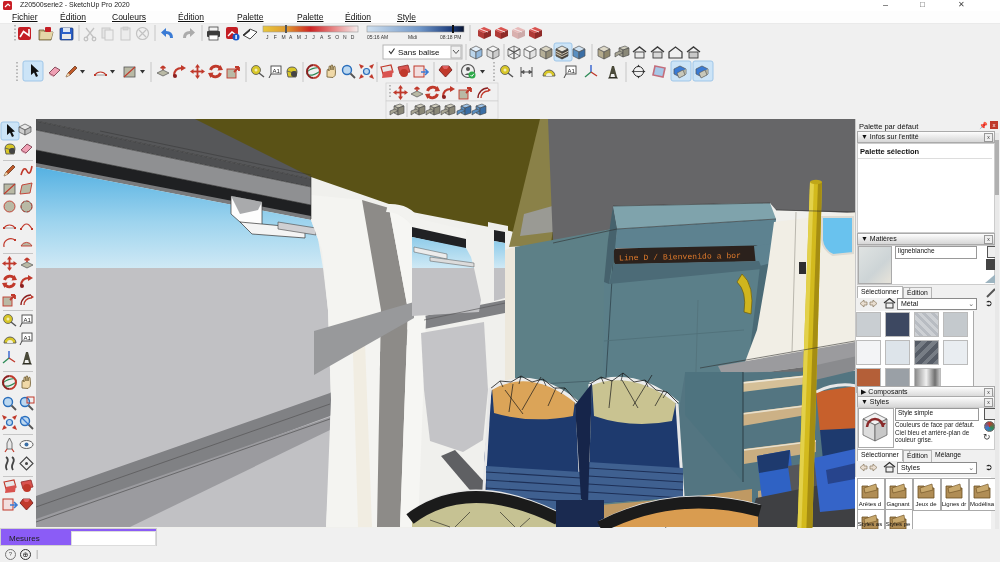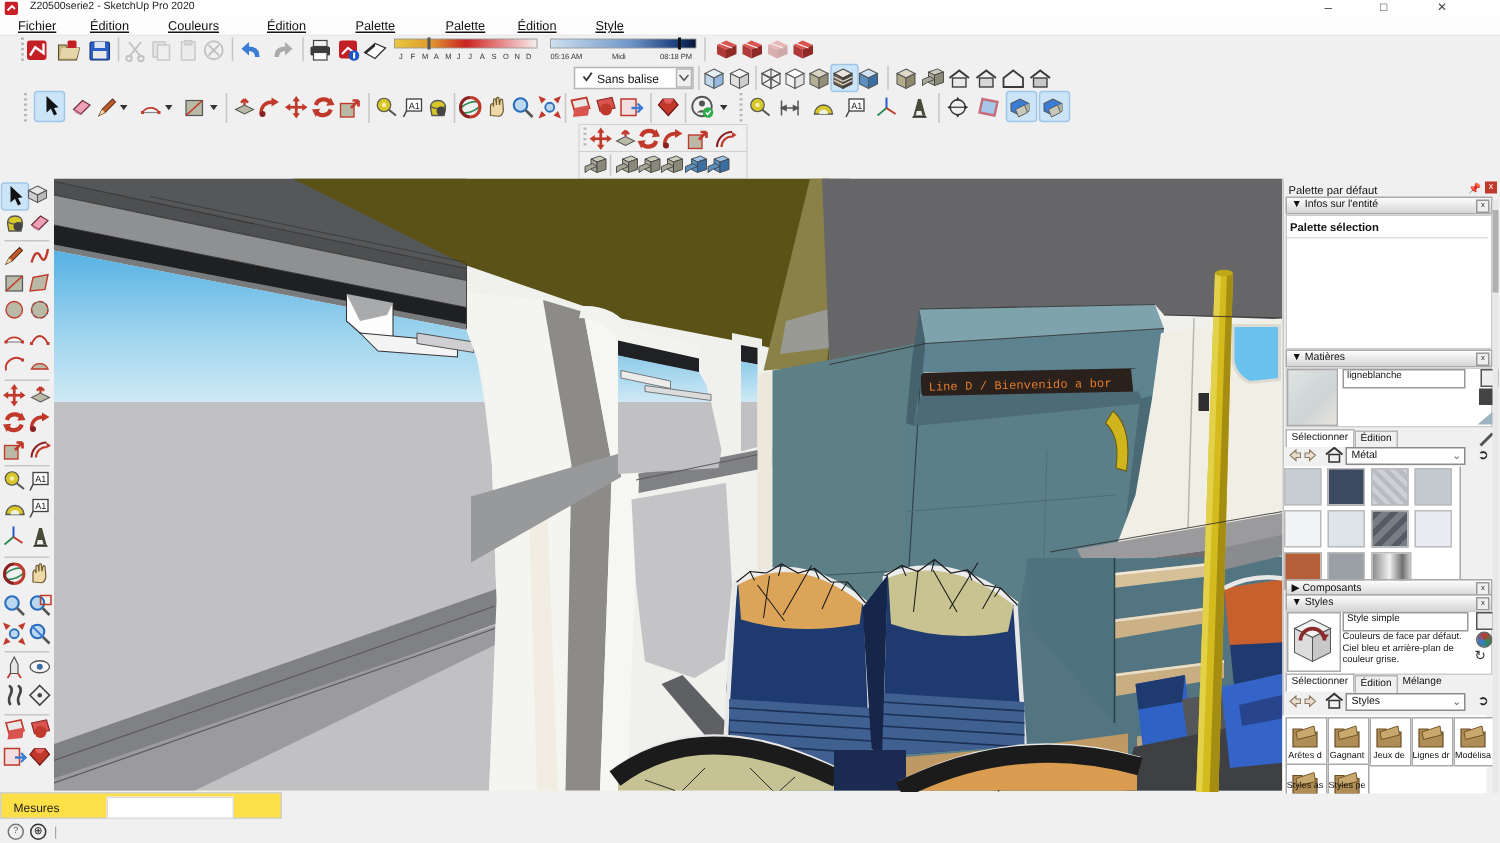--- a/index.html
+++ b/index.html
@@ -3,21 +3,21 @@
 <meta charset="utf-8">
 <style>
 html,body{margin:0;padding:0;}
 body{width:1000px;height:562px;overflow:hidden;font-family:"Liberation Sans",sans-serif;background:#f0f0f0;position:relative;}
 .abs{position:absolute;}
 #titlebar{left:0;top:0;width:1000px;height:11px;background:#ffffff;font-size:7px;color:#222;}
 #menubar{left:0;top:11px;width:1000px;height:12px;background:#fdfdfd;font-size:8.5px;color:#111;border-bottom:1px solid #eaeaea;}
 .menuitem{position:absolute;top:1px;text-decoration:underline;}
 #tb{left:0;top:24px;width:1000px;height:95px;background:#f0f0f0;}
 #statusbar{left:0;top:546px;width:1000px;height:16px;background:#f0f0f0;font-size:8.5px;color:#333;}
-#mesures{left:0;top:528px;width:188px;height:18px;background:#fde047;border:1px solid #d0d0d0;box-sizing:border-box;font-size:8px;color:#222;}
+#mesures{left:0;top:528px;width:157px;height:18px;background:#8b5cf6;border:1px solid #d0d0d0;box-sizing:border-box;font-size:8px;color:#222;}
 .swatch{position:absolute;width:25px;height:25px;border:1px solid #bbb;box-sizing:border-box;}
 .tab{position:absolute;height:10px;background:#f0f0f0;border:1px solid #b5b5b5;border-bottom:none;font-size:6.8px;padding:1px 3px 0 3px;color:#111;}
 .combo{position:absolute;background:#fff;border:1px solid #8a8a8a;box-sizing:border-box;}
 svg{display:block;}
 </style>
 </head>
 <body>
 
 <div class="abs" id="titlebar">
   <svg class="abs" style="left:3px;top:1px" width="9" height="9" viewBox="0 0 9 9">

